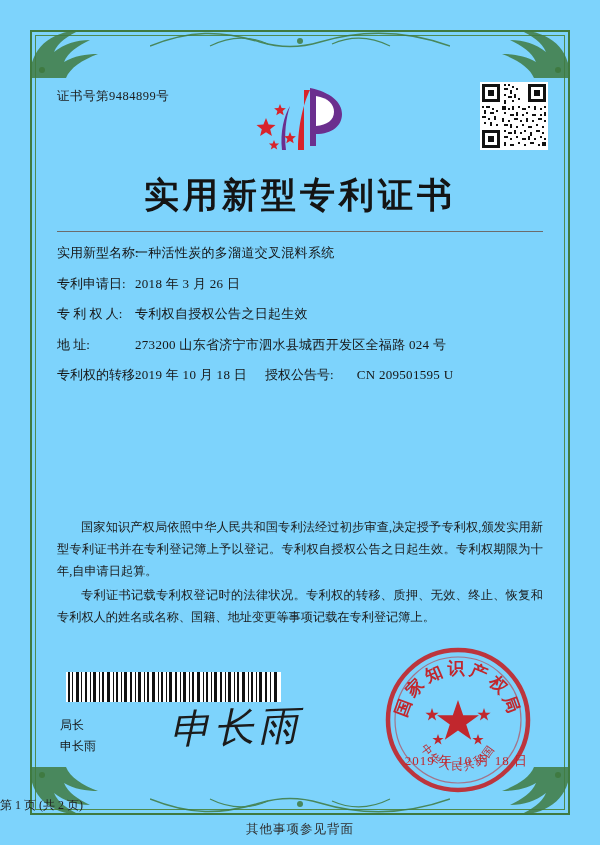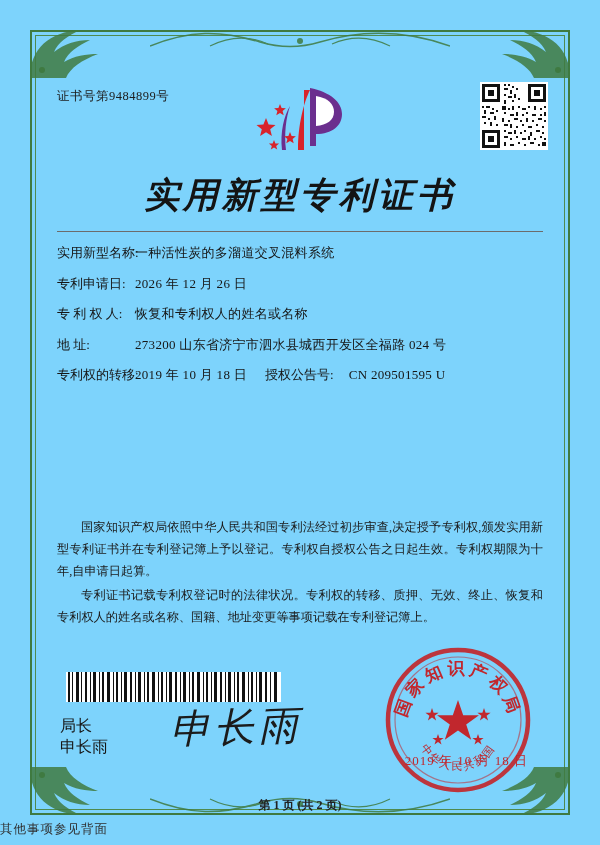--- a/index.html
+++ b/index.html
@@ -80,21 +80,20 @@
 
   .title {
     position: absolute;
     left: 0; right: 0; top: 172px;
     text-align: center;
     font-size: 35px;
     font-weight: bold;
     letter-spacing: 4px;
     color: #141414;
     font-family: "Liberation Serif", "DejaVu Serif", serif;
-    font-style: italic;
   }
 
   .rule {
     position: absolute;
     left: 57px; top: 231px;
     width: 486px;
     height: 1px;
     background: #6c6c6c;
   }
 
@@ -140,21 +139,21 @@
   .barcode {
     position: absolute;
     left: 66px; top: 672px;
     width: 215px; height: 30px;
   }
 
   
   .sig-label {
     position: absolute;
     left: 60px; top: 715px;
-    font-size: 16px;
+    font-size: 12px;
     line-height: 21px;
     color: #161616;
   }
   .sig-script {
     position: absolute;
     left: 170px; top: 700px;
     font-size: 40px;
     font-family: "Liberation Serif", "DejaVu Serif", serif;
     font-style: italic;
     color: #1b1b1b;
@@ -173,29 +172,28 @@
     right: 72px; top: 752px;
     font-size: 13px;
     color: #c1272d;
     letter-spacing: 1px;
   }
 
   
   .page-num {
     position: absolute;
     left: 0; right: 0; top: 797px;
-    text-align: center;
+    text-align: left;
     font-size: 12px;
     color: #222;
-    font-weight: bold;
   }
   .footer-note {
     position: absolute;
     left: 0; right: 0; top: 821px;
-    text-align: left;
+    text-align: center;
     font-size: 12.5px;
     color: #2e2e2e;
     letter-spacing: 1px;
   }
 </style>
 </head>
 <body>
 
 <div class="page">
 
@@ -360,35 +358,35 @@
   <div class="title">实用新型专利证书</div>
   <div class="rule"></div>
 
   <div class="fields">
     <div class="field-row">
       <span class="field-label fl-4">实用新型名称:</span>
       <span class="field-value">一种活性炭的多溜道交叉混料系统</span>
     </div>
     <div class="field-row">
       <span class="field-label fl-4">专利申请日:</span>
-      <span class="field-value">2026 年 12 月 26 日</span>
+      <span class="field-value">2018 年 3 月 26 日</span>
     </div>
     <div class="field-row">
       <span class="field-label fl-4">专 利 权 人:</span>
-      <span class="field-value">恢复和专利权人的姓名或名称</span>
+      <span class="field-value">专利权自授权公告之日起生效</span>
     </div>
     <div class="field-row">
       <span class="field-label fl-4">地 址:</span>
       <span class="field-value">273200 山东省济宁市泗水县城西开发区全福路 024 号</span>
     </div>
     <div class="field-row">
       <span class="field-label fl-4">专利权的转移:</span>
       <span class="field-value">2019 年 10 月 18 日</span>
       <span class="field-label seg2" style="width:auto;margin-left:18px">授权公告号:</span>
-      <span class="field-value" style="margin-left:15px">CN 209501595 U</span>
+      <span class="field-value" style="margin-left:23px">CN 209501595 U</span>
     </div>
   </div>
 
   <div class="para para2">专利证书记载专利权登记时的法律状况。专利权的转移、质押、无效、终止、恢复和专利权人的姓名或名称、国籍、地址变更等事项记载在专利登记簿上。</div>
   <div class="para para1">国家知识产权局依照中华人民共和国专利法经过初步审查,决定授予专利权,颁发实用新型专利证书并在专利登记簿上予以登记。专利权自授权公告之日起生效。专利权期限为十年,自申请日起算。</div>
 
   <div class="barcode">
     <svg width="215" height="30" viewBox="0 0 215 30" shape-rendering="crispEdges">
       <rect width="215" height="30" fill="#fff"></rect>
       <g fill="#111">

